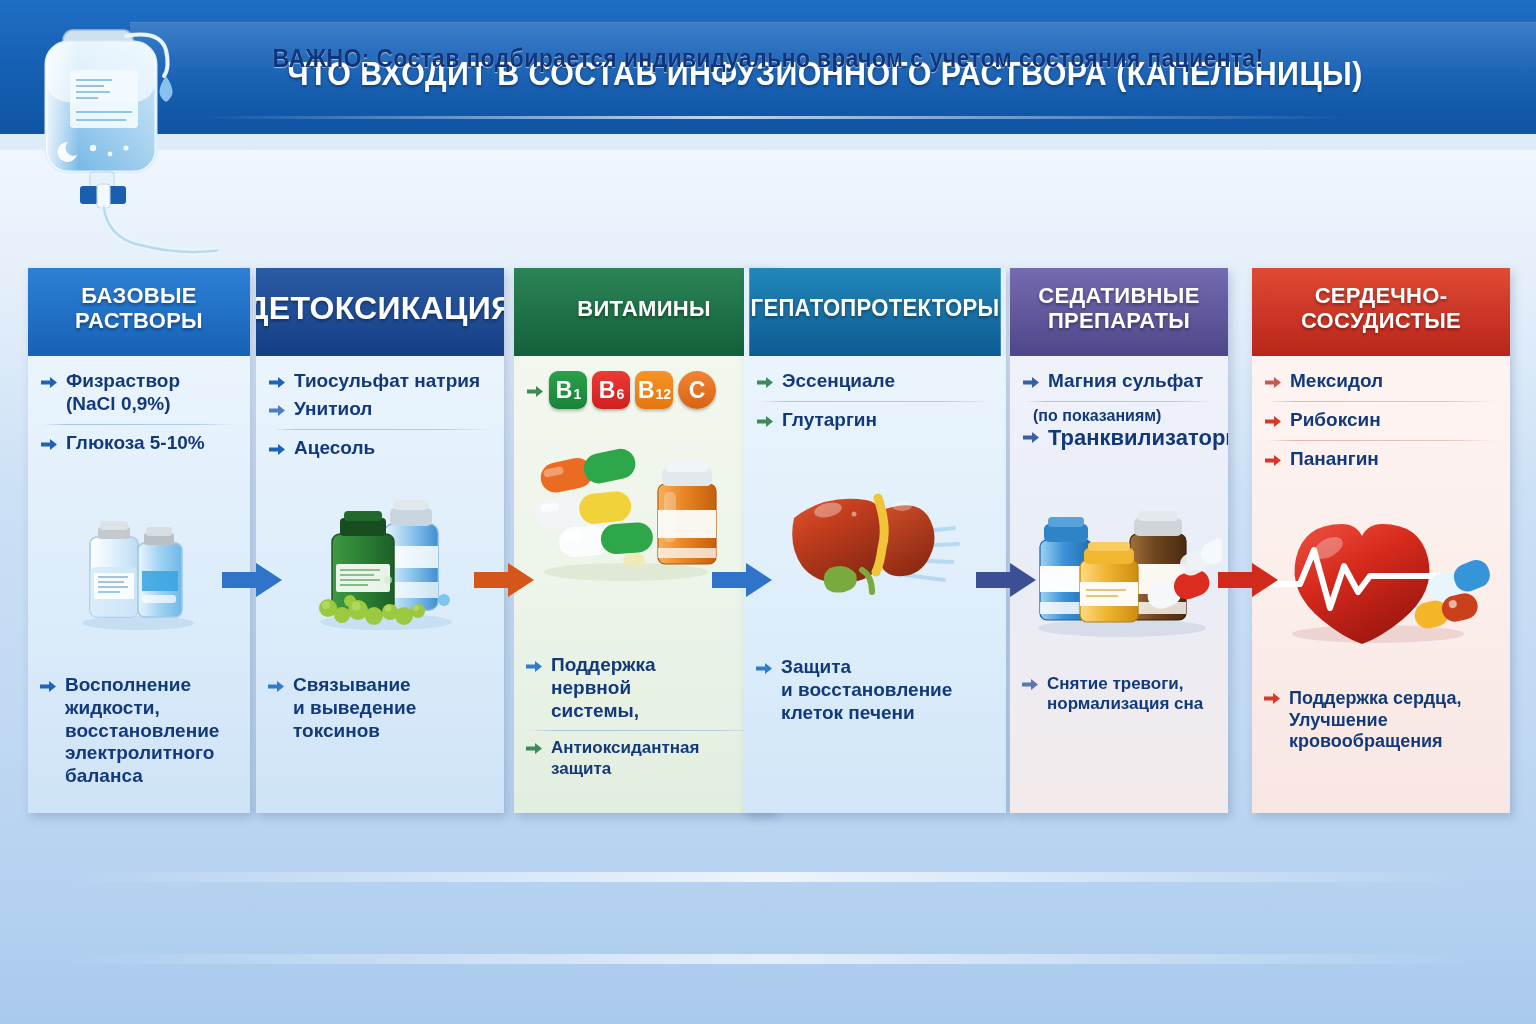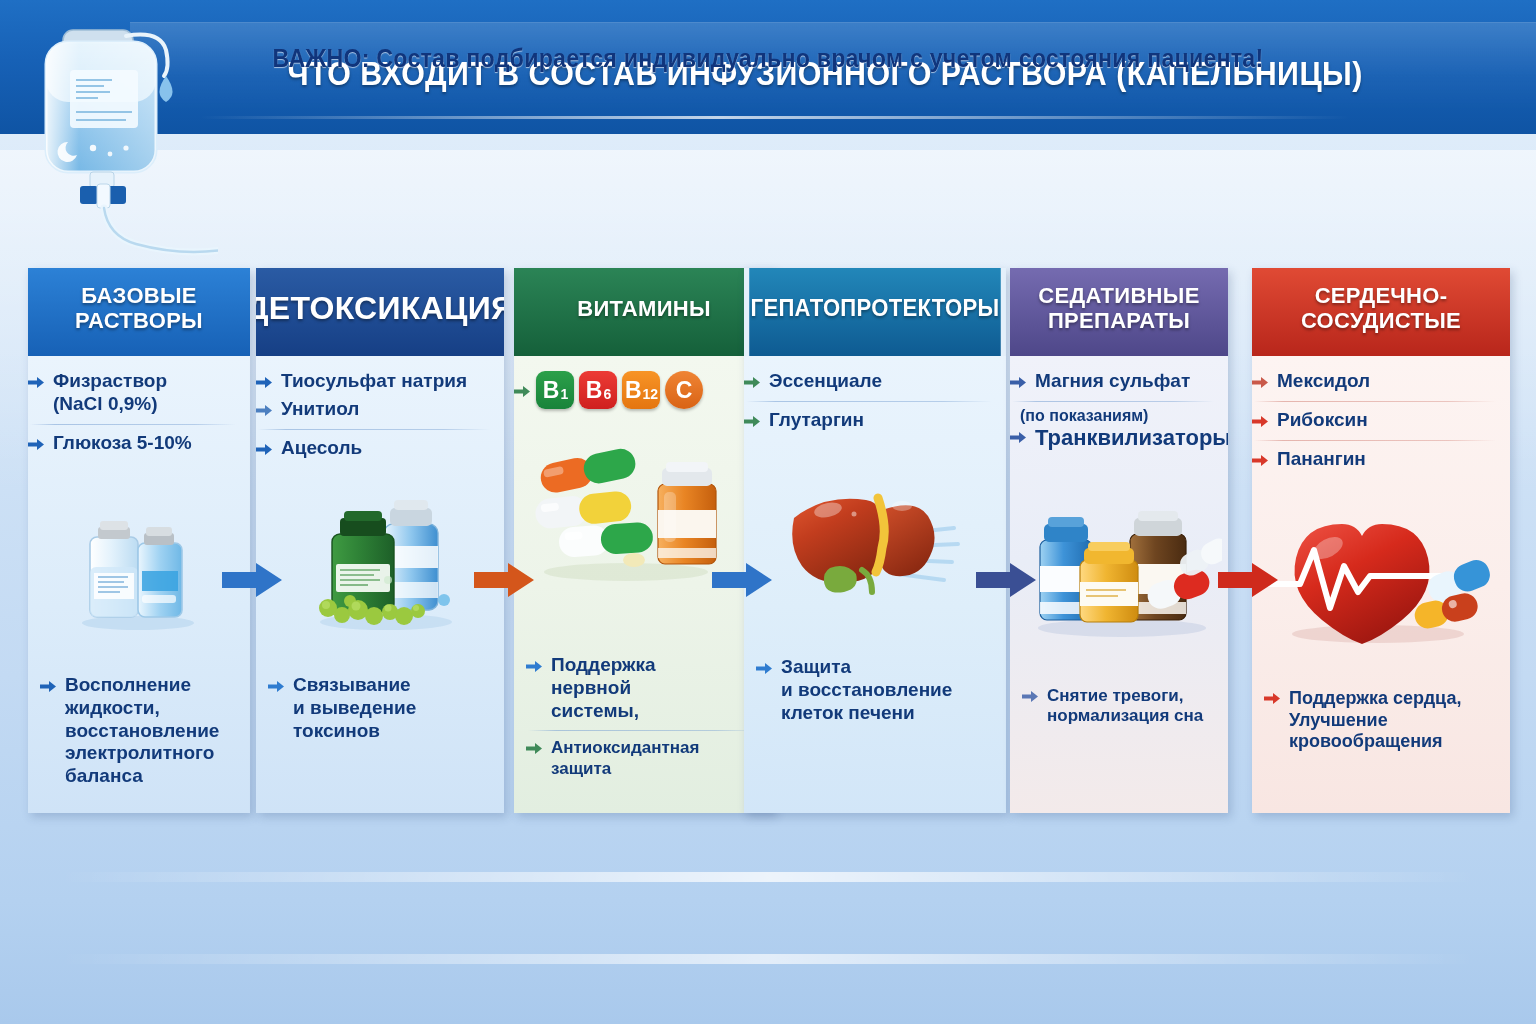--- a/index.html
+++ b/index.html
@@ -105,21 +105,21 @@
     font-size: 22px;
     line-height: 1.12;
     letter-spacing: .3px;
     text-shadow: 0 2px 3px rgba(0,0,0,.38);
     transform-origin: center;
     white-space: pre-line;
   }
   .col-body {
     position: relative;
     flex: 1;
-    padding: 12px 12px 8px 0;
+    padding: 12px 12px 8px 13px;
   }
 
   
   .entry {
     position: relative;
     display: flex;
     align-items: flex-start;
     gap: 8px;
     padding: 2px 0 3px 0;
     color: #123a7a;
@@ -686,21 +686,21 @@
               <rect x="0" y="0" width="34" height="26" rx="13" fill="#f5f8fa"></rect>
               <rect x="28" y="0" width="36" height="26" rx="13" fill="#dd2b20"></rect>
             </g>
             <g transform="translate(150,56) rotate(-28)" opacity=".95">
               <rect x="0" y="0" width="30" height="22" rx="11" fill="#eef3f6"></rect>
               <rect x="24" y="0" width="30" height="22" rx="11" fill="#f7fafc"></rect>
             </g>
           </svg>
         </div>
 
-        <div class="benefit" style="top:328px;">
+        <div class="benefit" style="top:316px;">
           <div class="entry sub">
             <span class="arrow">
               <svg viewBox="0 0 17 15" width="17" height="15">
                   <path d="M0 5.4h9V2l7 5.4L9 13v-3.4H0z" fill="#5a77b5"></path>
                 </svg>
             </span>
             <span class="txt">Снятие тревоги,
 нормализация сна</span>
           </div>
         </div>

